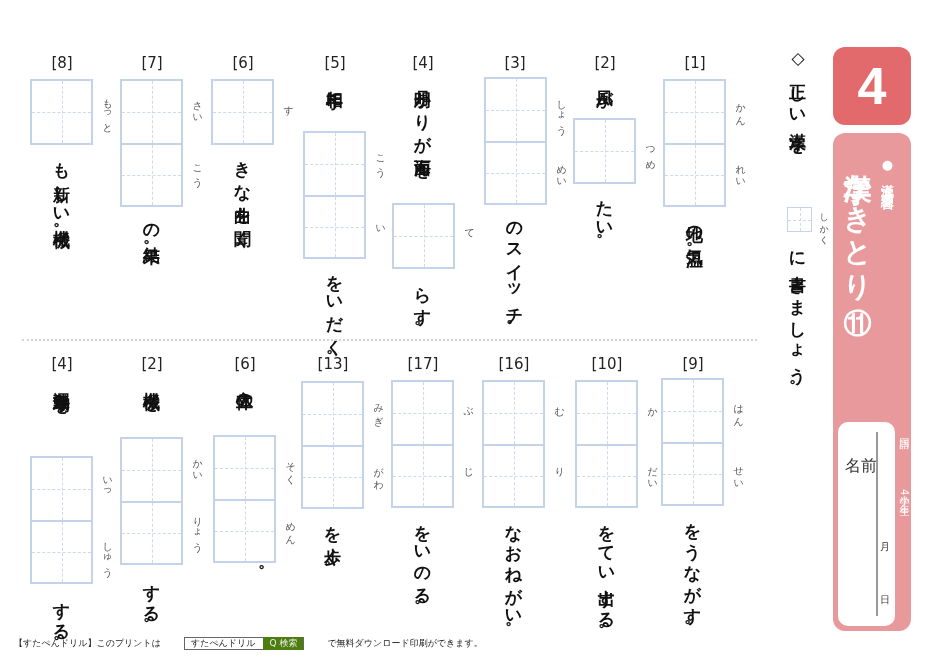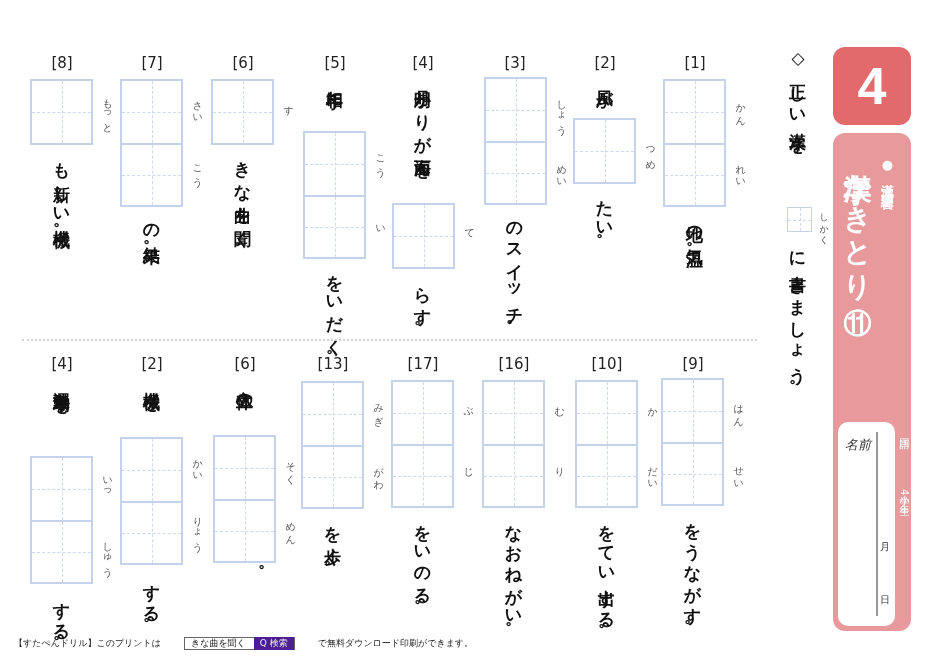--- a/index.html
+++ b/index.html
@@ -16,30 +16,30 @@
   .instr { position: absolute; left: 787px; top: 48px; writing-mode: vertical-rl; font-weight: bold; font-size: 17px; letter-spacing: 3px; color: #111; }
   .instr2 { position: absolute; left: 787px; top: 240px; writing-mode: vertical-rl; font-weight: bold; font-size: 17px; letter-spacing: 3px; color: #111; }
   .minibox { position: absolute; left: 787px; top: 207px; width: 25px; height: 25px; border: 1.5px solid #c4d3ea; }
   .minibox::before { content: ""; position: absolute; left: 50%; top: 0; bottom: 0; border-left: 1px dashed #cdd9ec; }
   .minibox::after { content: ""; position: absolute; top: 50%; left: 0; right: 0; border-top: 1px dashed #cdd9ec; }
   .numbadge { position: absolute; left: 833px; top: 47px; width: 78px; height: 78px; background: #e36a6c; border-radius: 12px; color: #fff; font-weight: bold; font-size: 52px; text-align: center; line-height: 78px; font-family: "Liberation Sans", sans-serif; }
   .sidebar { position: absolute; left: 833px; top: 133px; width: 78px; height: 498px; background: #e8999b; border-radius: 12px; }
   .side-title { position: absolute; left: 842px; top: 152px; writing-mode: vertical-rl; color: #fff; font-weight: bold; font-size: 28px; letter-spacing: 1px; line-height: 30px; }
   .side-sub { position: absolute; left: 878px; top: 157px; writing-mode: vertical-rl; color: #fff; font-weight: bold; font-size: 13px; letter-spacing: 2px; }
   .namebox { position: absolute; left: 838px; top: 422px; width: 57px; height: 204px; background: #fff; border-radius: 10px; }
-  .name-label { position: absolute; left: 845px; top: 436px; font-size: 13px; color: #333; font-style: italic; }
+  .name-label { position: absolute; left: 845px; top: 456px; font-size: 16px; color: #333; }
   .name-line { position: absolute; left: 876px; top: 432px; height: 184px; border-left: 2px solid #999; }
   .mon { position: absolute; left: 880px; top: 540px; font-size: 10px; color: #333; }
   .day { position: absolute; left: 880px; top: 593px; font-size: 10px; color: #333; }
   .side-subject { position: absolute; left: 897px; top: 430px; writing-mode: vertical-rl; color: #fff; font-size: 10px; letter-spacing: 1px; }
   .side-grade { position: absolute; left: 897px; top: 487px; writing-mode: vertical-rl; color: #fff; font-size: 10px; letter-spacing: 1px; }
   .footer { position: absolute; left: 14px; top: 637px; font-size: 9px; color: #222; display: flex; align-items: center; gap: 23px; }
   .fbox { display: flex; align-items: center; border: 1px solid #666; height: 13px; }
   .fbox-text { padding: 0 8px 0 6px; font-size: 9px; }
-  .fbox-btn { background: #4c1d95; color: #eee; padding: 0 6px; height: 13px; line-height: 13px; font-size: 9px; }
+  .fbox-btn { background: #4d7c0f; color: #eee; padding: 0 6px; height: 13px; line-height: 13px; font-size: 9px; }
 </style>
 </head>
 <body>
 
 <div class="instr">◇正しい漢字を</div>
 <div class="minibox"></div>
 <div class="rb" style="left:817px; top:207px; font-size:9px;">しかく</div>
 <div class="instr2">に書きましょう。</div>
 
 <div class="numbadge">4</div>
@@ -194,17 +194,17 @@
     <div class="cell"></div>
     <div class="cell"></div>
   </div>
 <div class="rb" style="left:100px; top:470px;">いっ</div>
 <div class="rb" style="left:100px; top:535px;">しゅう</div>
 <div class="vt" style="left:52px; top:590px;">する。</div>
 
 <div class="footer">
   <span>【すたぺんドリル】このプリントは</span>
   <span class="fbox">
-    <span class="fbox-text">きな曲を聞く</span>
+    <span class="fbox-text">すたぺんドリル</span>
     <span class="fbox-btn">Q 検索</span>
   </span>
   <span>で無料ダウンロード印刷ができます。</span>
 </div>
 
 </body></html>

